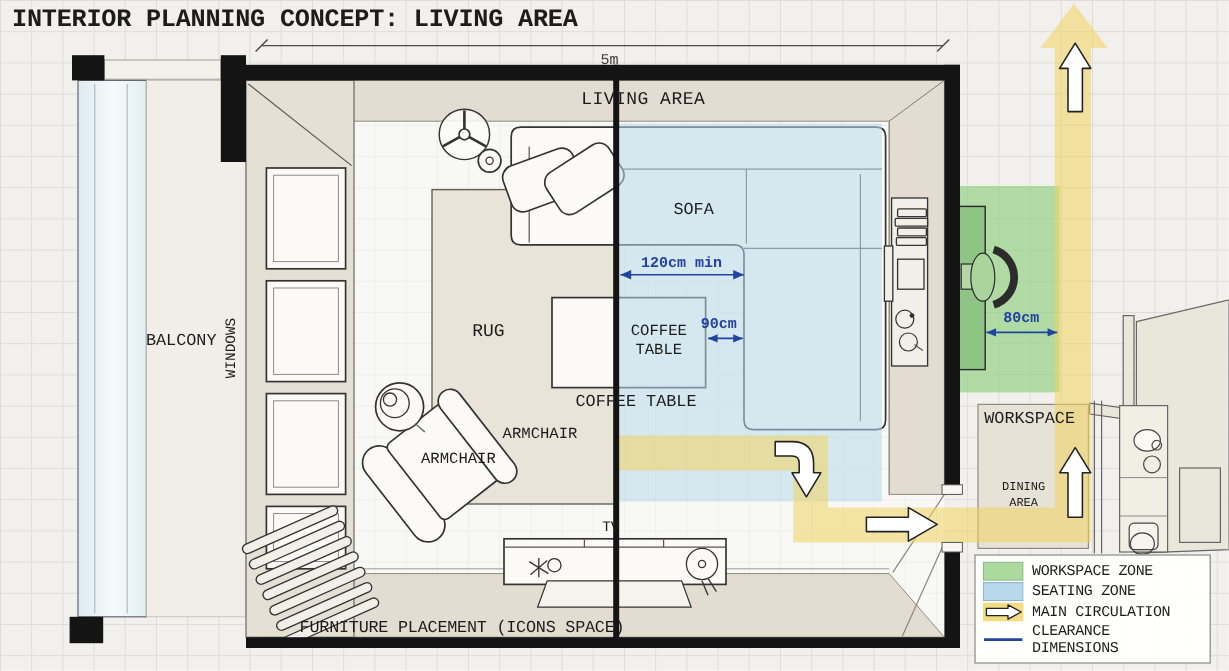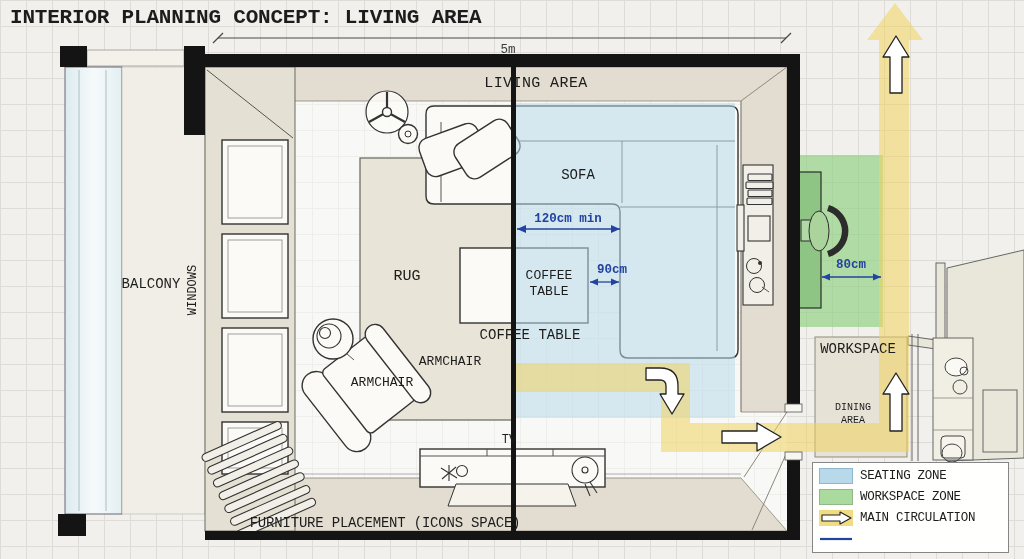--- a/index.html
+++ b/index.html
@@ -249,43 +249,44 @@
   <div class="label wrap" style="left:549px;top:284px;font-size:13px;width:72px;">COFFEE TABLE</div>
   <div class="label" style="left:530px;top:336px;font-size:14px;">COFFEE TABLE</div>
   <div class="label" style="left:382px;top:383px;font-size:13px;">ARMCHAIR</div>
   <div class="label" style="left:450px;top:362px;font-size:13px;">ARMCHAIR</div>
   <div class="label" style="left:509px;top:440px;font-size:12px;">TV</div>
   <div class="label" style="left:385px;top:524px;font-size:14px;letter-spacing:-0.2px;">FURNITURE PLACEMENT (ICONS SPACE)</div>
   <div class="label" style="left:858px;top:318px;font-size:14px;margin-top:32px;">WORKSPACE</div>
   <div class="label wrap" style="left:853px;top:414px;font-size:10px;width:62px;">DINING AREA</div>
 
   <div class="label dim" style="left:568px;top:220px;">120cm min</div>
-  <div class="label dim" style="left:612px;top:271px;">90cm</div>
+  <div class="label dim" style="left:599px;top:271px;">90cm</div>
   <div class="label dim" style="left:851px;top:266px;">80cm</div>
 
   <div class="legend">
     <div class="legend-row">
       <svg class="legend-swatch" width="34" height="16">
+        <rect x="0.5" y="0.5" width="33" height="15" stroke="#90b888" fill="#abda9e"></rect>
+      </svg>
+      <span>WORKSPACE ZONE</span>
+    </div>
+    <div class="legend-row">
+      <svg class="legend-swatch" width="34" height="16">
         <rect x="0.5" y="0.5" width="33" height="15" stroke="#8fb6cf" fill="#b8d9ea"></rect>
       </svg>
       <span>SEATING ZONE</span>
-    </div>
-    <div class="legend-row">
-      <svg class="legend-swatch" width="34" height="16">
-        <rect x="0.5" y="0.5" width="33" height="15" stroke="#90b888" fill="#abda9e"></rect>
-      </svg>
-      <span>WORKSPACE ZONE</span>
     </div>
     <div class="legend-row">
       <svg class="legend-swatch" width="34" height="16">
         <rect x="0" y="0" width="34" height="16" fill="#f0dc82"></rect>
         <path d="M3,11 V5 H21 V2 L32,8 L21,14 V11 Z" fill="#fff" stroke="#222" stroke-width="1.1" stroke-linejoin="round"></path>
       </svg>
       <span>MAIN CIRCULATION</span>
     </div>
     <div class="legend-row">
       <svg class="legend-swatch" width="34" height="16">
         <line x1="1" y1="8" x2="33" y2="8" stroke-width="2.2" stroke="#2343a0"></line>
       </svg>
+      <span>CLEARANCE DIMENSIONS</span>
     </div>
   </div>
 
 </div>
 
 </body></html>

